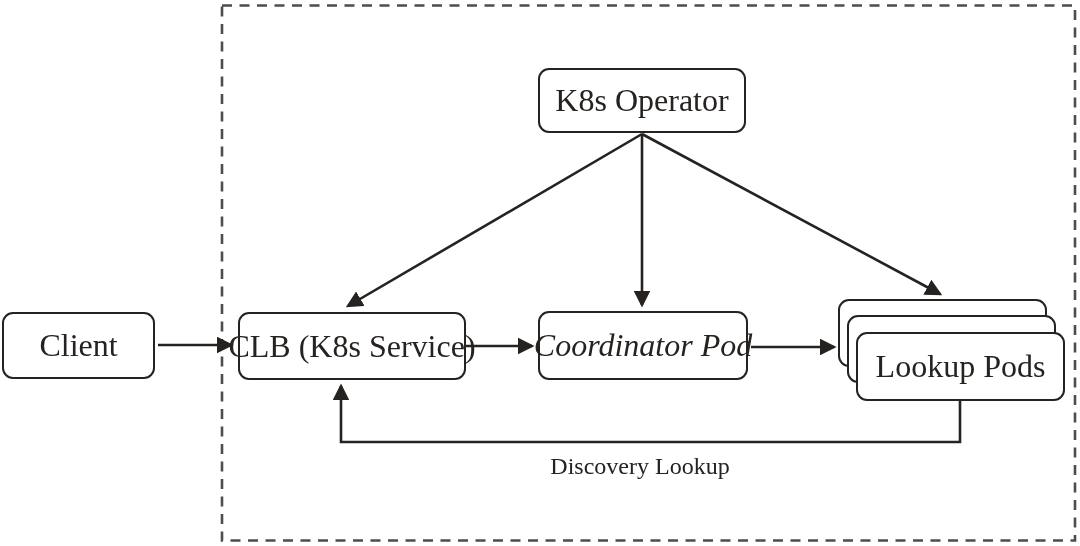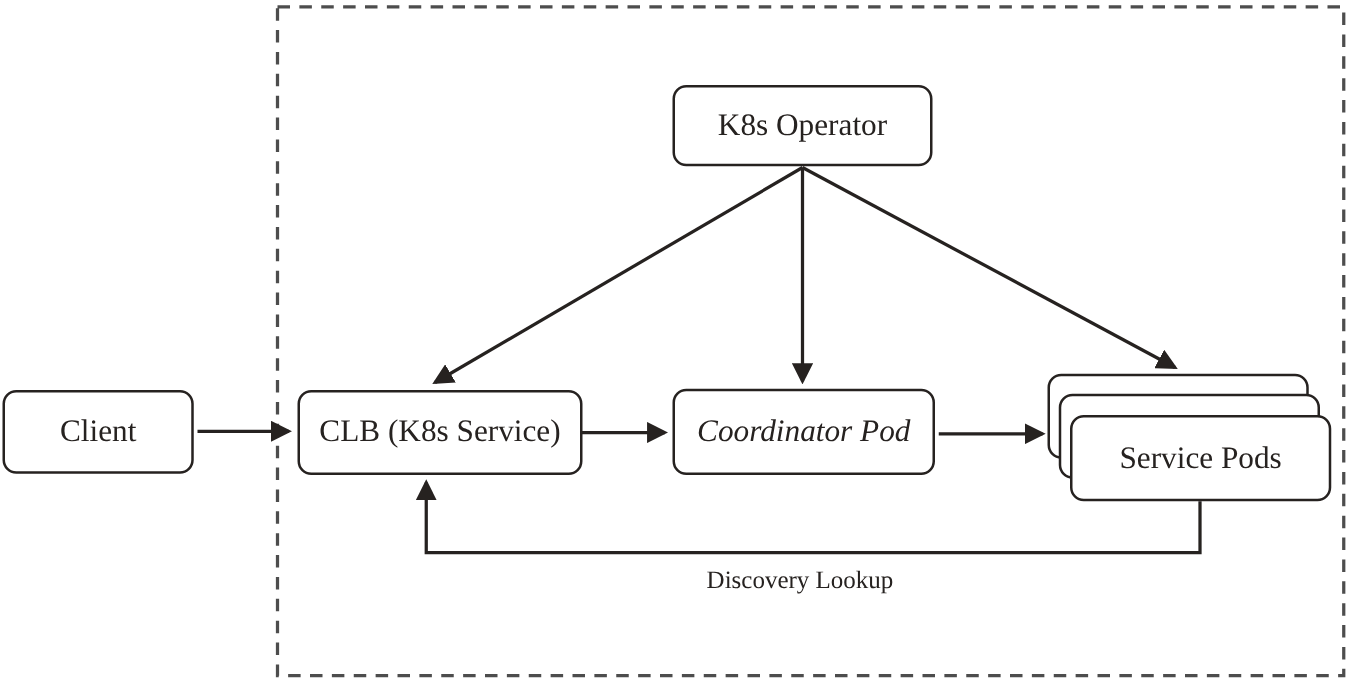--- a/index.html
+++ b/index.html
@@ -20,42 +20,42 @@
     width: 1080px; height: 546px;
   }
   .node {
     position: absolute;
     background: #ffffff;
     border: 2px solid #262220;
     border-radius: 11px;
     display: flex;
     align-items: center;
     justify-content: center;
-    font-size: 25px;
+    font-size: 32px;
     color: #262220;
     white-space: nowrap;
   }
   .stack-ghost {
     position: absolute;
     background: #ffffff;
     border: 2px solid #262220;
     border-radius: 11px;
   }
   .node-client      { left: 2px;   top: 312px; width: 153px; height: 67px; text-align: center; }
   .node-operator    { left: 538px; top: 68px;  width: 208px; height: 65px; }
   .node-clb         { left: 238px; top: 312px; width: 228px; height: 68px; }
   .node-coordinator { left: 538px; top: 311px; width: 210px; height: 69px; font-style: italic; }
   .worker-back      { left: 838px; top: 299px; width: 209px; height: 68px; }
   .worker-middle    { left: 847px; top: 315px; width: 209px; height: 68px; }
   .node-worker      { left: 856px; top: 332px; width: 209px; height: 69px; }
   .edge-label {
     position: absolute;
     left: 540px; top: 453px; width: 200px;
     text-align: center;
-    font-size: 20px;
+    font-size: 24px;
     color: #262220;
     white-space: nowrap;
   }
 </style>
 </head>
 <body>
 
 <div class="canvas">
 
   <svg class="edges-layer" viewBox="0 0 1080 546" xmlns="http://www.w3.org/2000/svg">
@@ -94,18 +94,18 @@
     <span>CLB (K8s Service)</span>
   </div>
 
   <div class="node node-coordinator">
     <span>Coordinator Pod</span>
   </div>
 
   <div class="stack-ghost worker-back"></div>
   <div class="stack-ghost worker-middle"></div>
   <div class="node node-worker">
-    <span>Service Pods</span>
+    <span>Lookup Pods</span>
   </div>
 
   <div class="edge-label">Discovery Lookup</div>
 
 </div>
 
 </body></html>

